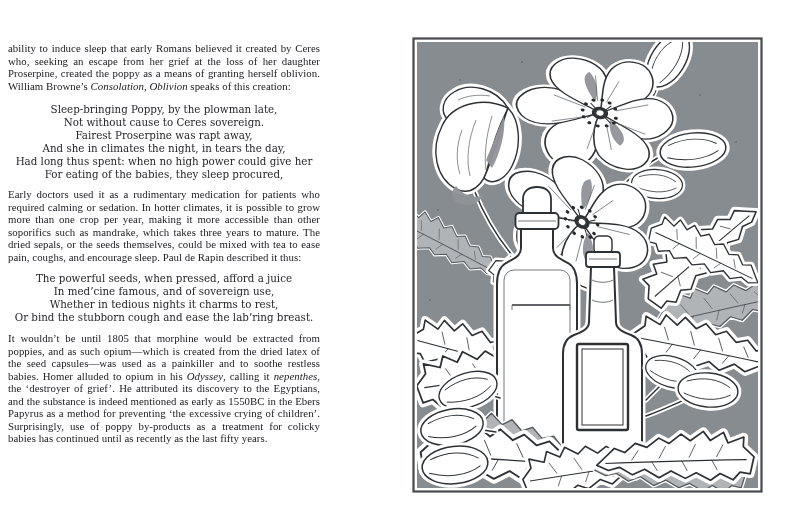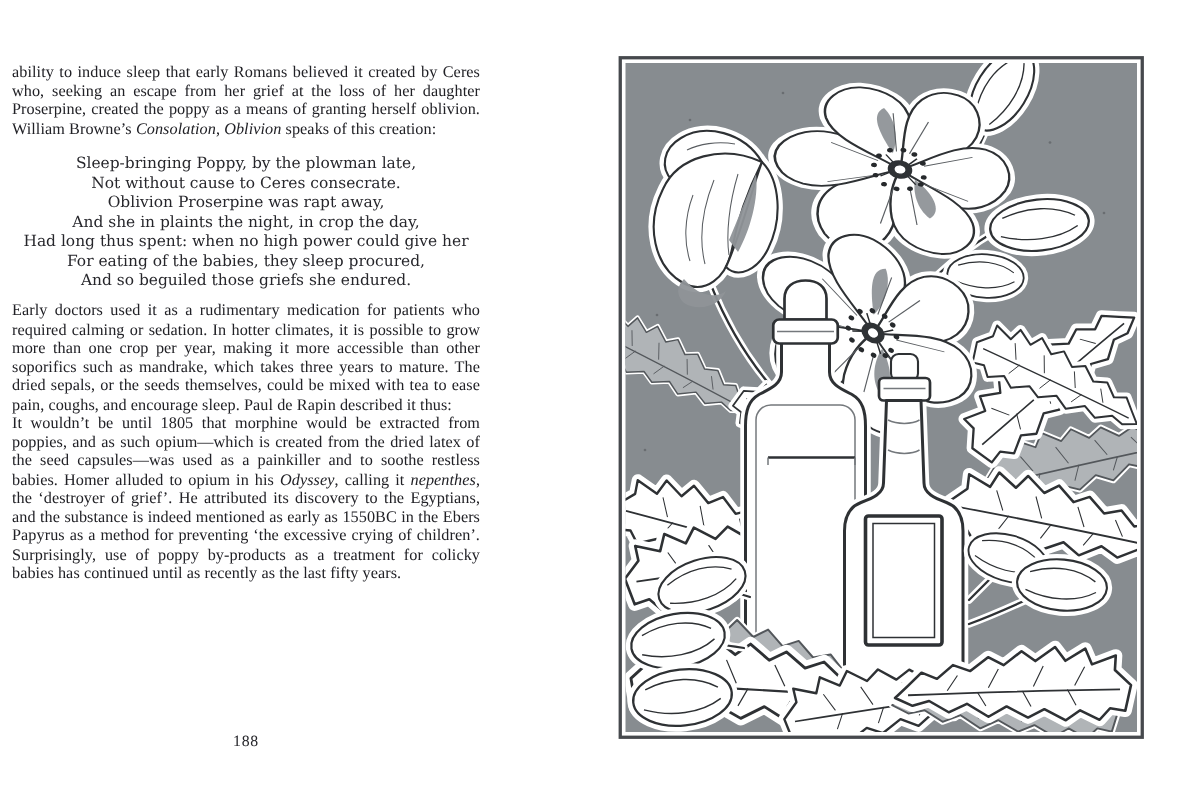--- a/index.html
+++ b/index.html
@@ -53,34 +53,38 @@
 <body>
 
 <div class="spread">
 
   <div class="page-left">
     <div class="text-col">
       <p class="body-par">ability to induce sleep that early Romans believed it created by Ceres who, seeking an escape from her grief at the loss of her daughter Proserpine, created the poppy as a means of granting herself oblivion. William Browne’s <i>Consolation, Oblivion</i> speaks of this creation:</p>
 
       <div class="poem poem-q1">
           <div class="poem-line">Sleep-bringing Poppy, by the plowman late,</div>
-          <div class="poem-line">Not without cause to Ceres consecrate.</div>
-          <div class="poem-line">Oblivion Proserpine was rapt away,</div>
-          <div class="poem-line">And she in plaints the night, in crop the day,</div>
+          <div class="poem-line">Not without cause to Ceres sovereign.</div>
+          <div class="poem-line">Fairest Proserpine was rapt away,</div>
+          <div class="poem-line">And she in climates the night, in tears the day,</div>
           <div class="poem-line">Had long thus spent: when no high power could give her</div>
           <div class="poem-line">For eating of the babies, they sleep procured,</div>
-          <div class="poem-line">And so beguiled those griefs she endured.</div>
         </div>
 
       <p class="body-par">Early doctors used it as a rudimentary medication for patients who required calming or sedation. In hotter climates, it is possible to grow more than one crop per year, making it more accessible than other soporifics such as mandrake, which takes three years to mature. The dried sepals, or the seeds themselves, could be mixed with tea to ease pain, coughs, and encourage sleep. Paul de Rapin described it thus:</p>
 
+      <div class="poem poem-q2">
+          <div class="poem-line">The powerful seeds, when pressed, afford a juice</div>
+          <div class="poem-line">In med’cine famous, and of sovereign use,</div>
+          <div class="poem-line">Whether in tedious nights it charms to rest,</div>
+          <div class="poem-line">Or bind the stubborn cough and ease the lab’ring breast.</div>
+        </div>
 
       <p class="body-par">It wouldn’t be until 1805 that morphine would be extracted from poppies, and as such opium—which is created from the dried latex of the seed capsules—was used as a painkiller and to soothe restless babies. Homer alluded to opium in his <i>Odyssey</i>, calling it <i>nepenthes</i>, the ‘destroyer of grief’. He attributed its discovery to the Egyptians, and the substance is indeed mentioned as early as 1550BC in the Ebers Papyrus as a method for preventing ‘the excessive crying of children’. Surprisingly, use of poppy by-products as a treatment for colicky babies has continued until as recently as the last fifty years.</p>
     </div>
-    <div class="page-number">188</div>
   </div>
 
   <div class="page-right">
     <svg class="illus" width="400" height="532" viewBox="0 0 400 532">
       <defs>
         <clipPath id="panelClip">
             <rect x="17" y="42" width="341" height="446"></rect>
           </clipPath>
 
         <g id="leafFull">

